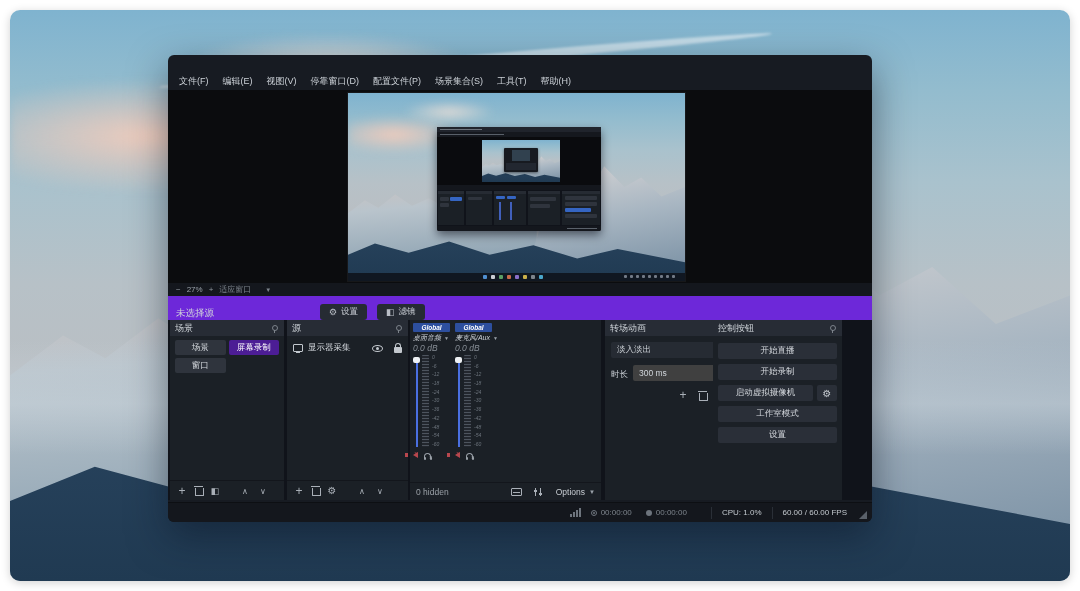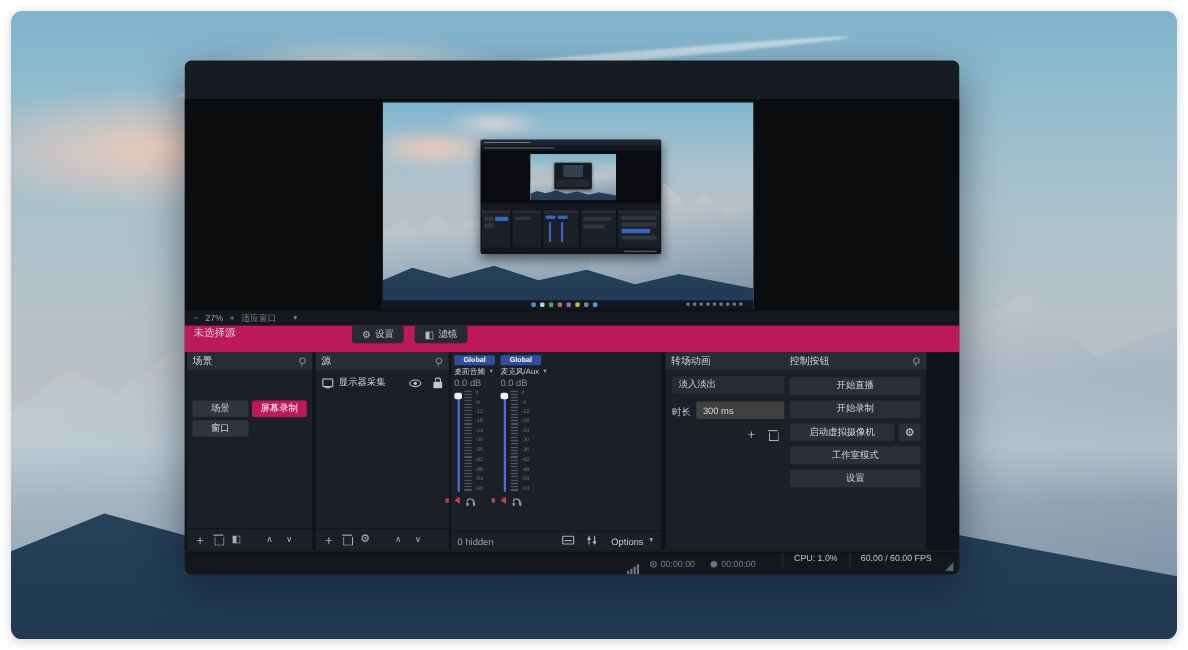--- a/index.html
+++ b/index.html
@@ -62,21 +62,21 @@
   .mw-chip { position:absolute; background:#2f343d; border-radius:1px; }
   .mw-chip.blue { background:#3565c2; }
   .mw-meter { position:absolute; width:2px; background:linear-gradient(#4a6fe0,#4a6fe0); opacity:.8; }
   .mw-status { left:0; top:99px; width:100%; height:5px; background:#14171d; border-radius:0 0 2px 2px; }
   .mw-status i { position:absolute; right:4px; top:2px; width:30px; height:1px; background:#5a616a; }
 
   .zoom-row { position:absolute; left:0; top:228px; width:100%; height:13px; background:#14171d; display:flex; align-items:center; gap:6px; padding-left:8px; color:#8f969e; font-size:8px; }
   .zoom-mode { display:flex; align-items:center; gap:14px; color:#7d848c; }
   .zoom-mode::after { content:"▼"; font-size:6px; color:#7d848c; }
 
-  .src-toolbar { position:absolute; left:0; top:241px; width:100%; height:24px; background:#be185d; display:flex; align-items:flex-start; }
+  .src-toolbar { position:absolute; left:0; top:241px; width:100%; height:24px; background:#6d28d9; display:flex; align-items:flex-end; }
   .no-source { color:#d2d6db; font-size:9.5px; margin-left:8px; }
   .tool-btn { height:16px; background:#262b33; border-radius:3px; color:#c7ccd2; font-size:8.5px; display:flex; align-items:center; gap:4px; padding:0 9px; }
   .tool-btn.settings { margin-left:106px; }
   .tool-btn.filters { margin-left:10px; }
   .tool-btn .gear::before { content:"⚙"; font-size:9px; color:#b9bec5; }
   .tool-btn .halfsq::before { content:"◧"; font-size:9px; color:#b9bec5; }
 
   
   .docks { position:absolute; left:0; top:265px; width:100%; height:180px; background:#10131a; }
   .panel { position:absolute; top:0; height:180px; background:#1b2026; display:flex; flex-direction:column; }
@@ -94,53 +94,53 @@
   .tb-icon.up::before { content:"∧"; font-size:8px; }
   .tb-icon.down::before { content:"∨"; font-size:8px; }
   .trash-ico { width:9px; height:9px; position:relative; }
   .trash-ico::before { content:""; position:absolute; left:1px; top:2px; width:7px; height:7px; border:1px solid #aab0b8; border-top:none; border-radius:0 0 1px 1px; }
   .trash-ico::after { content:""; position:absolute; left:0; top:0; width:9px; height:1px; background:#aab0b8; box-shadow:3px -1px 0 -0.5px #aab0b8; }
   .tb-gap { width:6px; }
 
   
   .scene-grid { display:grid; grid-template-columns:1fr 1fr; gap:3px; padding:4px 5px; }
   .scene-btn { height:15px; background:#2f343d; border-radius:2px; color:#d5d9de; font-size:8.5px; display:flex; align-items:center; justify-content:center; }
-  .scene-btn.selected { background:#be185d; color:#ffffff; }
+  .scene-btn.selected { background:#4c1d95; color:#ffffff; }
 
   
   .source-row { display:flex; align-items:center; height:18px; padding:0 6px; margin-top:3px; color:#d5d9de; font-size:8.5px; gap:5px; }
   .mon-ico { width:10px; height:8px; border:1px solid #c3c8ce; border-radius:1px; position:relative; flex:none; }
   .mon-ico::after { content:""; position:absolute; left:2px; bottom:-2px; width:4px; height:1px; background:#c3c8ce; }
   .eye-ico { margin-left:auto; width:11px; height:7px; border:1px solid #c3c8ce; border-radius:50%; position:relative; flex:none; }
   .eye-ico::after { content:""; position:absolute; left:3px; top:1px; width:3px; height:3px; border-radius:50%; background:#c3c8ce; }
   .lock-ico { width:8px; height:6px; background:#c3c8ce; border-radius:1px; position:relative; margin-left:6px; margin-top:3px; flex:none; }
   .lock-ico::before { content:""; position:absolute; left:1px; top:-4px; width:4px; height:4px; border:1px solid #c3c8ce; border-bottom:none; border-radius:3px 3px 0 0; }
 
   
-  .mixer-body { display:flex; padding:3px 0 0 3px; gap:5px; }
+  .mixer-body { display:flex; padding:3px 0 0 3px; gap:5px;font-style:italic; }
   .chan { width:37px; display:flex; flex-direction:column; align-items:stretch; }
   .chan-badge { height:9px; background:#2d4f9e; border-radius:1px; color:#fff; font-size:6.5px; font-weight:bold; display:flex; align-items:center; justify-content:center; }
   .chan-name { height:11px; display:flex; align-items:center; color:#ccd1d7; font-size:7px; white-space:nowrap; }
   .chan-name::after { content:"▼"; font-size:5px; margin-left:3px; color:#9aa1a9; }
   .chan-vol { color:#878e96; font-size:8.5px; height:12px; }
   .meter-wrap { display:flex; height:92px; gap:2px; }
   .fader { width:7px; position:relative; }
   .fader::before { content:""; position:absolute; left:3px; top:4px; bottom:0; width:2px; background:#4a6fe0; }
   .fader::after { content:""; position:absolute; left:0; top:2px; width:7px; height:6px; background:#eef1f4; border-radius:2px; }
   .meter { width:7px; background:#22262d; border-radius:1px; background-image:repeating-linear-gradient(180deg,#4d545e 0 1px,transparent 1px 3px); }
   .ticks { display:flex; flex-direction:column; justify-content:space-between; font-size:5px; color:#6d747d; line-height:1; text-align:left; padding-left:1px; }
   .chan-icons { height:13px; display:flex; align-items:center; gap:6px; padding-top:2px; }
   .spk { width:0; height:0; border-top:3px solid transparent; border-bottom:3px solid transparent; border-right:5px solid #b8474e; position:relative; }
   .spk::before { content:""; position:absolute; left:-8px; top:-2px; width:3px; height:4px; background:#b8474e; }
   .spk::after { content:"×"; position:absolute; left:1px; top:-5px; color:#b8474e; font-size:7px; }
   .hp { width:7px; height:5px; border:1px solid #9aa0a8; border-bottom:none; border-radius:4px 4px 0 0; position:relative; margin-top:2px; }
   .hp::before { content:""; position:absolute; left:-1px; top:3px; width:2px; height:3px; background:#9aa0a8; border-radius:1px; box-shadow:6px 0 0 #9aa0a8; }
   .hp::after { content:"×"; position:absolute; left:4px; top:0px; color:#9aa0a8; font-size:6px; }
   .mixer-status { height:18px; flex:none; border-top:1px solid #13161c; display:flex; align-items:center; padding:0 6px; color:#9aa0a7; font-size:8.5px; gap:10px; }
-  .ms-right { margin-left:auto; display:flex; align-items:flex-start; gap:12px; }
+  .ms-right { margin-left:auto; display:flex; align-items:center; gap:12px; }
   .layout-ico { width:11px; height:8px; border:1px solid #aab0b8; border-radius:1px; position:relative; }
   .layout-ico::after { content:""; position:absolute; left:1px; top:3px; right:1px; height:1px; background:#aab0b8; }
   .adv-ico { width:10px; height:8px; position:relative; }
   .adv-ico::before { content:""; position:absolute; left:1px; top:0; width:1px; height:8px; background:#aab0b8; box-shadow:5px 0 0 #aab0b8; }
   .adv-ico::after { content:""; position:absolute; left:0; top:2px; width:3px; height:2px; background:#aab0b8; box-shadow:5px 3px 0 #aab0b8; }
   .options-btn { color:#c7ccd2; font-size:8.5px; display:flex; align-items:center; gap:4px; }
   .options-btn::after { content:"▼"; font-size:6px; color:#9aa1a9; }
 
   
   .trans-body { padding:6px; display:flex; flex-direction:column; gap:7px; }
@@ -155,21 +155,21 @@
   .dots::before { content:"⋮"; font-size:11px; color:#aab0b8; }
 
   
   .ctrl-body { padding:7px 5px; display:flex; flex-direction:column; gap:5px; }
   .ctrl-row { display:flex; gap:4px; }
   .ctrl-btn { flex:1; height:16px; background:#2a2f38; border-radius:2px; color:#d5d9de; font-size:8.5px; display:flex; align-items:center; justify-content:center; }
   .ctrl-gear { flex:none; width:20px; }
   .ctrl-gear::before { content:"⚙"; color:#c3c8ce; font-size:10px; }
 
   
-  .statusbar { position:absolute; left:0; top:447px; width:100%; height:20px; background:#14171d; border-top:1px solid #0d0f13; border-radius:0 0 6px 6px; display:flex; justify-content:flex-end; color:#7d848c; font-size:8px; }
+  .statusbar { position:absolute; left:0; top:447px; width:100%; height:20px; background:#14171d; border-top:1px solid #0d0f13; border-radius:0 0 6px 6px; display:flex; align-items:center; justify-content:flex-end; color:#7d848c; font-size:8px; }
   .sig-bars { display:flex; align-items:flex-end; gap:1px; margin-right:10px; }
   .sig-bars i { width:2px; background:#6d747d; display:block; }
   .time-group { display:flex; align-items:center; gap:4px; margin-right:14px; }
   .dot-stream { width:6px; height:6px; border:1px solid #6d747d; border-radius:50%; position:relative; }
   .dot-stream::after { content:""; position:absolute; left:1px; top:1px; width:2px; height:2px; border-radius:50%; background:#6d747d; }
   .dot-rec { width:6px; height:6px; border-radius:50%; background:#6d747d; }
   .vsep { width:1px; height:12px; background:#2a2f37; margin:0 10px; }
   .sb-val { color:#c3c9cf; }
   .grip { width:8px; height:8px; margin:0 5px 0 12px; background:linear-gradient(135deg,transparent 50%,#5a616a 50%); clip-path:polygon(100% 0,100% 100%,0 100%); align-self:flex-end; margin-bottom:3px; }
 </style>
@@ -183,20 +183,30 @@
   <div class="wp-cloud-b"></div>
   <div class="wp-range-left"></div>
   <div class="wp-peak-right"></div>
   <div class="wp-haze"></div>
   <div class="wp-ridge"></div>
 </div>
 
 <div class="obs-window">
 
 
+  <div class="menubar">
+    <span class="menu-item">文件(F)</span>
+    <span class="menu-item">编辑(E)</span>
+    <span class="menu-item">视图(V)</span>
+    <span class="menu-item">停靠窗口(D)</span>
+    <span class="menu-item">配置文件(P)</span>
+    <span class="menu-item">场景集合(S)</span>
+    <span class="menu-item">工具(T)</span>
+    <span class="menu-item">帮助(H)</span>
+  </div>
 
   <div class="preview-area">
     <div class="preview-video">
 
       <div class="wp" style="inset:0;">
         <div class="wp-sky"></div>
         <div class="wp-cloud-a"></div>
         <div class="wp-cloud-b"></div>
         <div class="wp-range-left"></div>
         <div class="wp-peak-right"></div>
@@ -288,21 +298,21 @@
       <span>设置</span>
     </span>
     <span class="tool-btn filters">
       <span class="halfsq"></span>
       <span>滤镜</span>
     </span>
   </div>
 
   <div class="docks">
 
-    <div class="panel" style="left:2px;width:114px;gap:24px;">
+    <div class="panel" style="left:2px;width:114px;">
       <div class="panel-header">
         <span>场景</span>
         <span class="pin"></span>
       </div>
       <div class="panel-body">
         <div class="scene-grid">
           <div class="scene-btn">场景</div>
           <div class="scene-btn selected">屏幕录制</div>
           <div class="scene-btn">窗口</div>
         </div>

